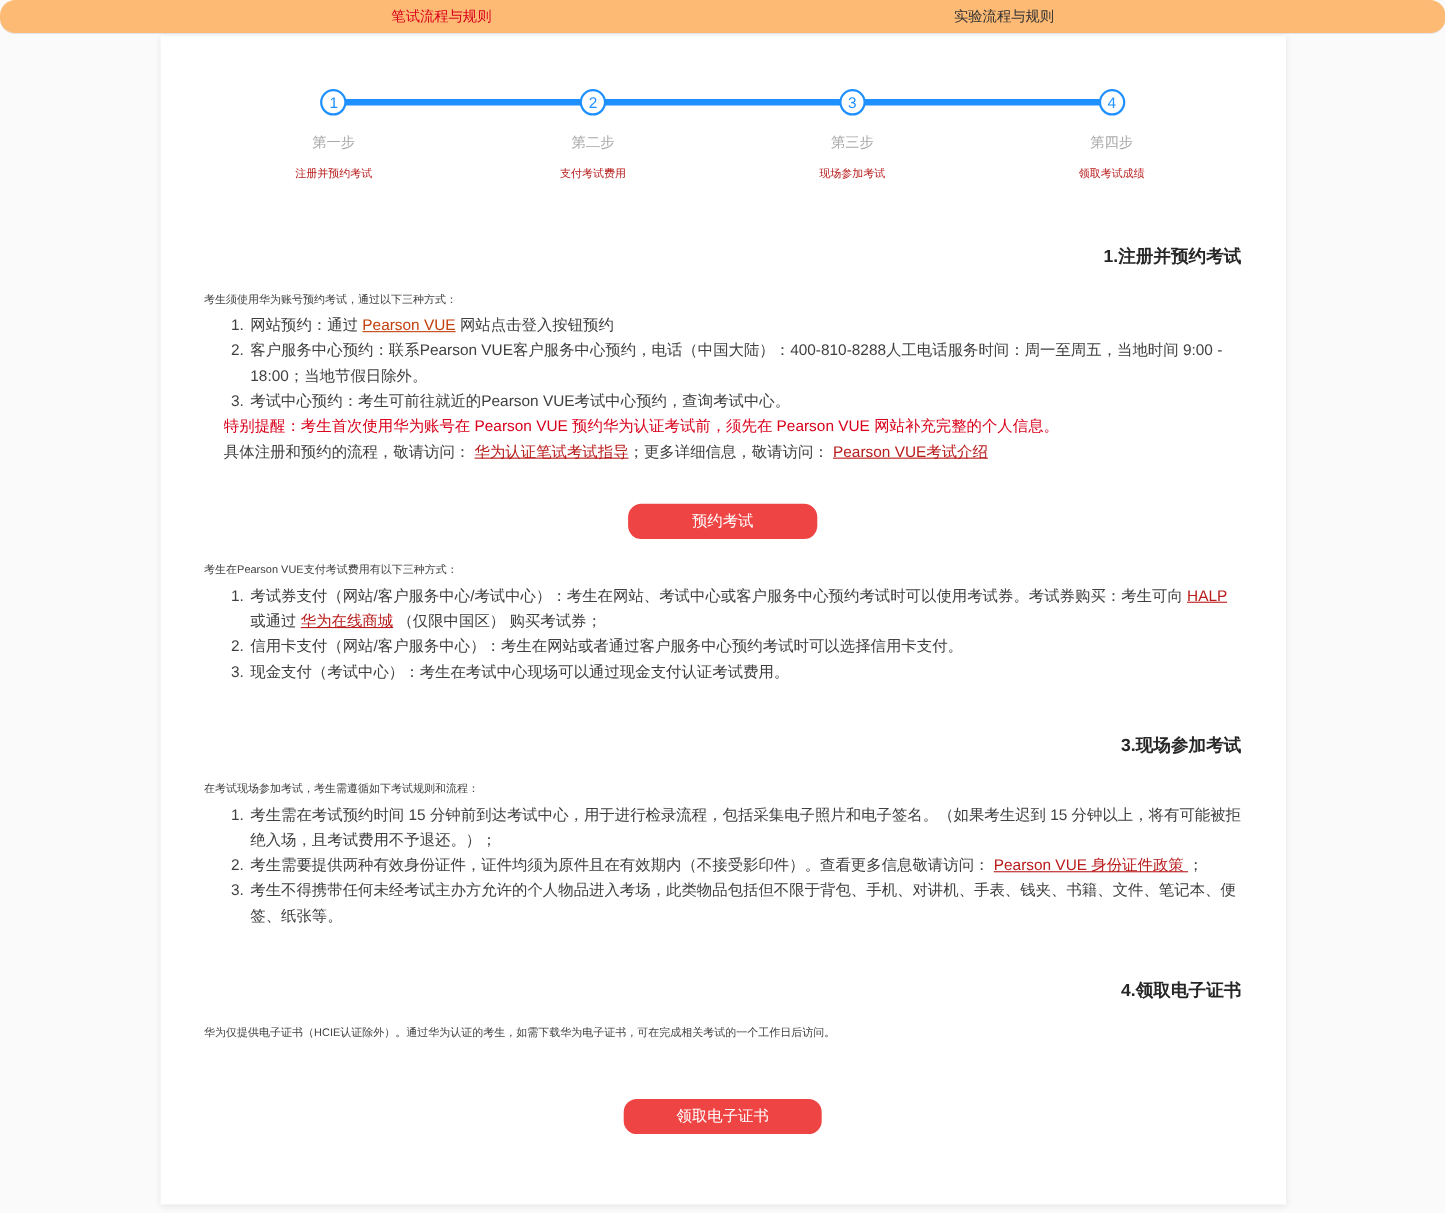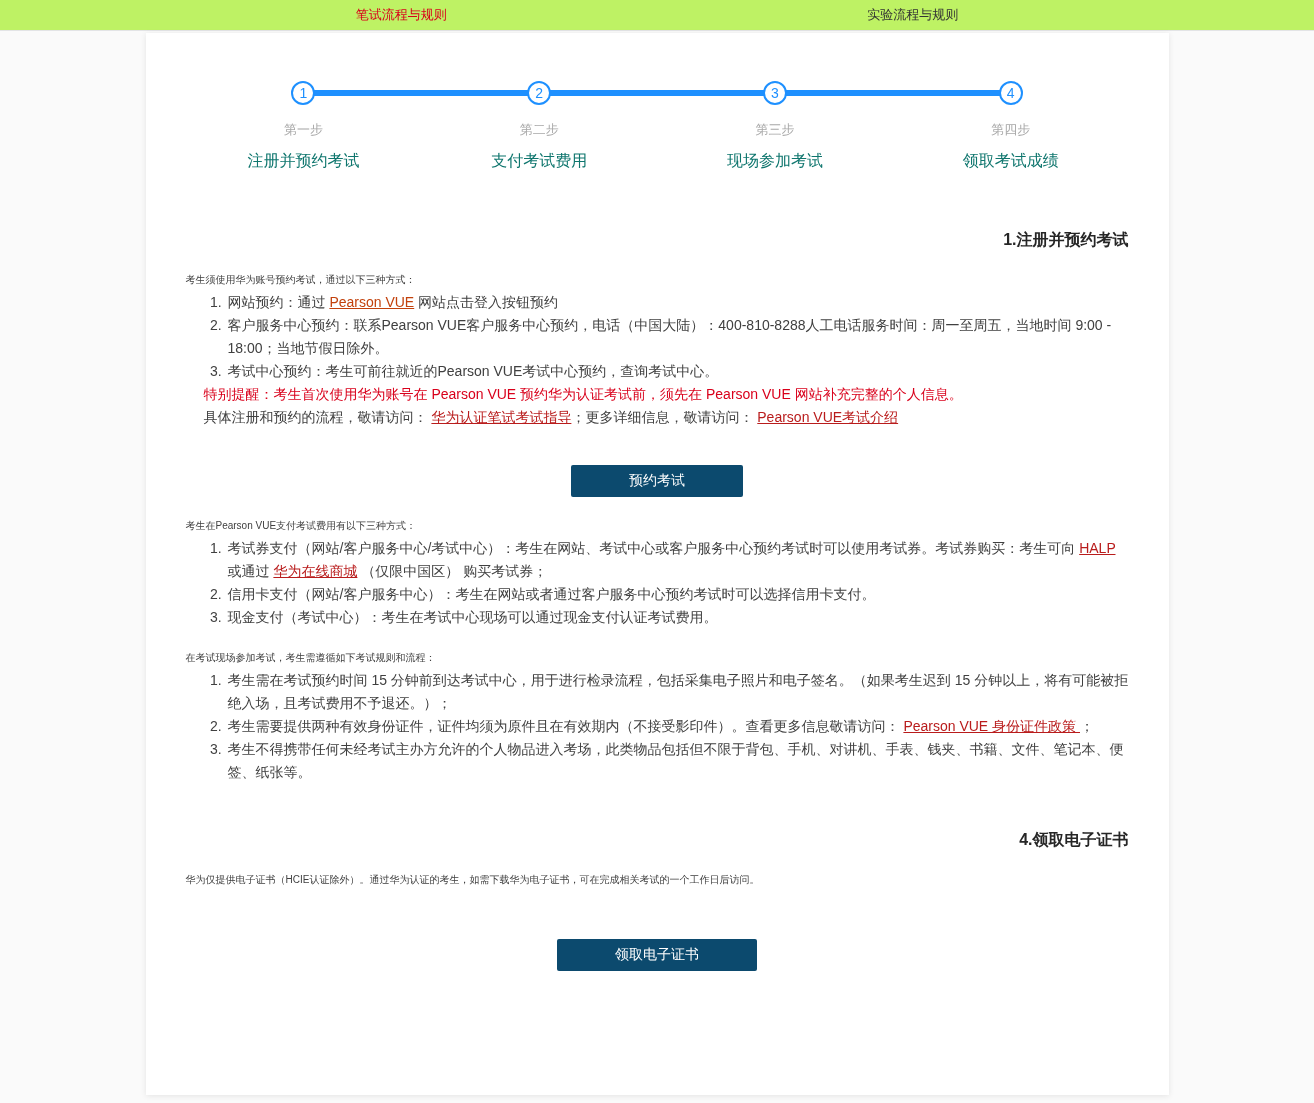--- a/index.html
+++ b/index.html
@@ -8,22 +8,23 @@
     width: 1314px;
     height: 1103px;
     background: #fafafa;
     font-family: "Liberation Sans", "DejaVu Sans", sans-serif;
     overflow: hidden;
   }
 
   
   .topbar {
     height: 31px;
-    background: #bef264;
+    background: #fdba74;
     border-bottom: 1px solid #e3e4e6;
+    border-radius: 14px;
   }
   .topbar-inner {
     width: 1023px;
     margin: 0 auto;
     display: flex;
     height: 30px;
   }
   .tab {
     flex: 1;
     text-align: center;
@@ -65,21 +66,21 @@
     height: 24px;
     margin: 0 auto;
     border: 2px solid #1e90ff;
     border-radius: 50%;
     background: #fff;
     color: #1e90ff;
     font-size: 14px;
     line-height: 20px;
   }
   .step-label { margin-top: 16px; font-size: 13px; color: #a8a8a8; }
-  .step-title { margin-top: 12px; font-size: 16px; color: #0f766e; }
+  .step-title { margin-top: 12px; font-size: 10px; color: #b91c1c; }
 
   
   .content section h2 {
     font-size: 16px;
     font-weight: 700;
     color: #262626;
     margin: 46px 0 0;
     text-align: right;
   }
   .content section:first-child h2 { margin-top: 58px; }
@@ -104,31 +105,31 @@
     line-height: 23px;
   }
   .red { color: #d9001b; }
   a { text-decoration: underline; cursor: pointer; }
   a.link-blue { color: #c2410c; }
   a.link-red { color: #b91c1c; }
 
   .btn-row { text-align: center; margin-top: 36px; }
   .btn-row.cert { margin-top: 48px; }
   .btn {
-    background: #0c4a6e;
+    background: #ef4444;
     color: #ffffff;
     border: none;
-    border-radius: 2px;
+    border-radius: 12px;
     height: 32px;
     font-size: 14px;
     font-family: inherit;
     cursor: pointer;
   }
   .btn-book { width: 172px; }
-  .btn-cert { width: 200px; }
+  .btn-cert { width: 180px; }
 </style>
 </head>
 <body>
 
 <div class="topbar">
   <div class="topbar-inner">
     <div class="tab active">笔试流程与规则</div>
     <div class="tab">实验流程与规则</div>
   </div>
 </div>
@@ -181,20 +182,21 @@
     <section>
       <p class="intro">考生在Pearson VUE支付考试费用有以下三种方式：</p>
       <ol>
         <li><span>考试券支付（网站/客户服务中心/考试中心）：考生在网站、考试中心或客户服务中心预约考试时可以使用考试券。考试券购买：考生可向 </span><a class="link-red">HALP</a><span> 或通过 </span><a class="link-red">华为在线商城</a><span> （仅限中国区） 购买考试券；</span></li>
         <li><span>信用卡支付（网站/客户服务中心）：考生在网站或者通过客户服务中心预约考试时可以选择信用卡支付。</span></li>
         <li><span>现金支付（考试中心）：考生在考试中心现场可以通过现金支付认证考试费用。</span></li>
       </ol>
     </section>
 
     <section>
+      <h2>3.现场参加考试</h2>
       <p class="intro">在考试现场参加考试，考生需遵循如下考试规则和流程：</p>
       <ol>
         <li><span>考生需在考试预约时间 15 分钟前到达考试中心，用于进行检录流程，包括采集电子照片和电子签名。（如果考生迟到 15 分钟以上，将有可能被拒绝入场，且考试费用不予退还。）；</span></li>
         <li><span>考生需要提供两种有效身份证件，证件均须为原件且在有效期内（不接受影印件）。查看更多信息敬请访问： </span><a class="link-red">Pearson VUE 身份证件政策 </a><span>；</span></li>
         <li><span>考生不得携带任何未经考试主办方允许的个人物品进入考场，此类物品包括但不限于背包、手机、对讲机、手表、钱夹、书籍、文件、笔记本、便签、纸张等。</span></li>
       </ol>
     </section>
 
     <section>
       <h2>4.领取电子证书</h2>

